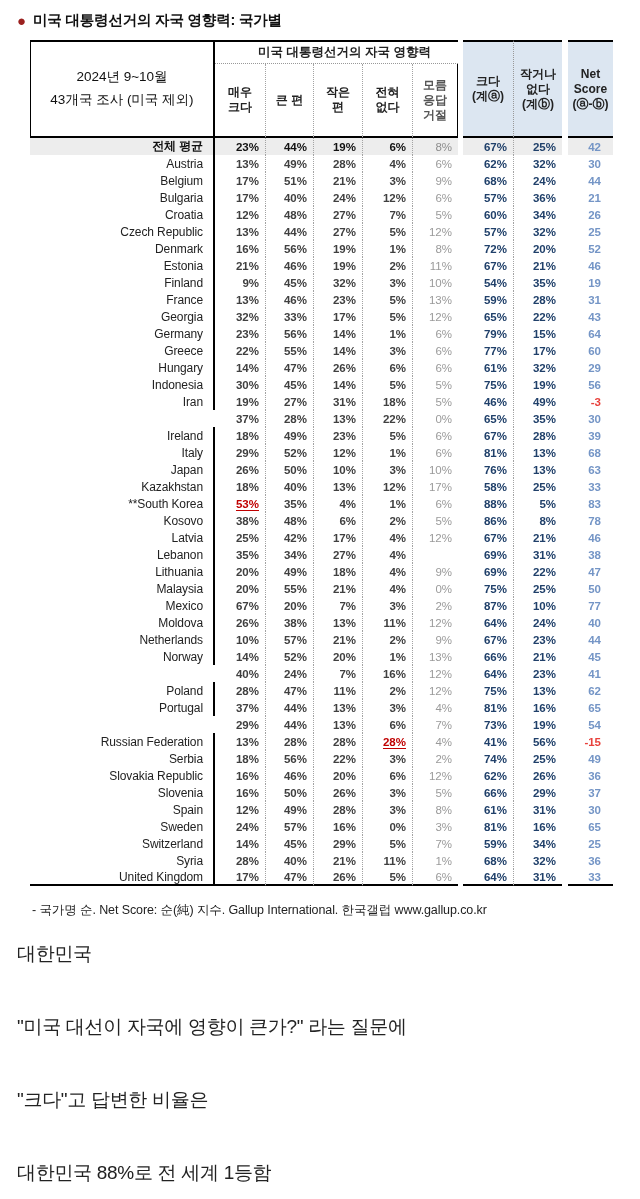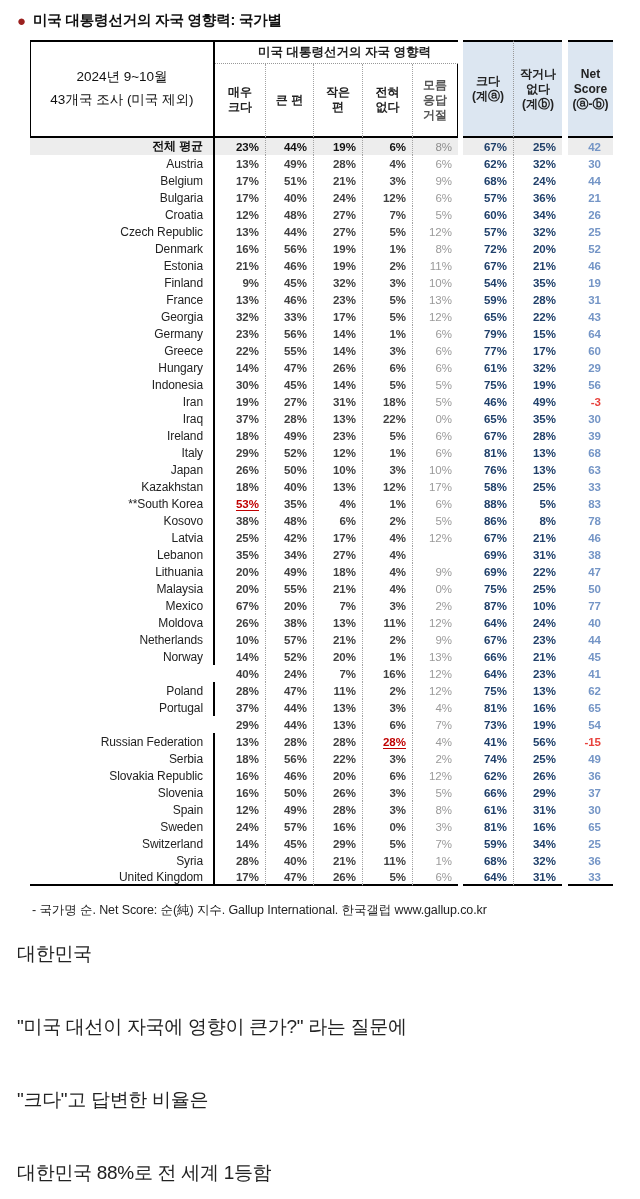--- a/index.html
+++ b/index.html
@@ -250,21 +250,20 @@
       <div class="c net" style="grid-area: 17 / 11;">56</div>
       <div class="c name" style="grid-area: 18 / 1;">Iran</div>
       <div class="c pct" style="grid-area: 18 / 2;">19%</div>
       <div class="c pct dl" style="grid-area: 18 / 3;">27%</div>
       <div class="c pct dl" style="grid-area: 18 / 4;">31%</div>
       <div class="c pct dl" style="grid-area: 18 / 5;">18%</div>
       <div class="c dk dl" style="grid-area: 18 / 6;">5%</div>
       <div class="c tot" style="grid-area: 18 / 8;">46%</div>
       <div class="c tot dl" style="grid-area: 18 / 9;">49%</div>
       <div class="c net neg" style="grid-area: 18 / 11;">-3</div>
-      <div class="c name" style="grid-area: 19 / 1;">Iraq</div>
       <div class="c pct" style="grid-area: 19 / 2;">37%</div>
       <div class="c pct dl" style="grid-area: 19 / 3;">28%</div>
       <div class="c pct dl" style="grid-area: 19 / 4;">13%</div>
       <div class="c pct dl" style="grid-area: 19 / 5;">22%</div>
       <div class="c dk dl" style="grid-area: 19 / 6;">0%</div>
       <div class="c tot" style="grid-area: 19 / 8;">65%</div>
       <div class="c tot dl" style="grid-area: 19 / 9;">35%</div>
       <div class="c net" style="grid-area: 19 / 11;">30</div>
       <div class="c name" style="grid-area: 20 / 1;">Ireland</div>
       <div class="c pct" style="grid-area: 20 / 2;">18%</div>

